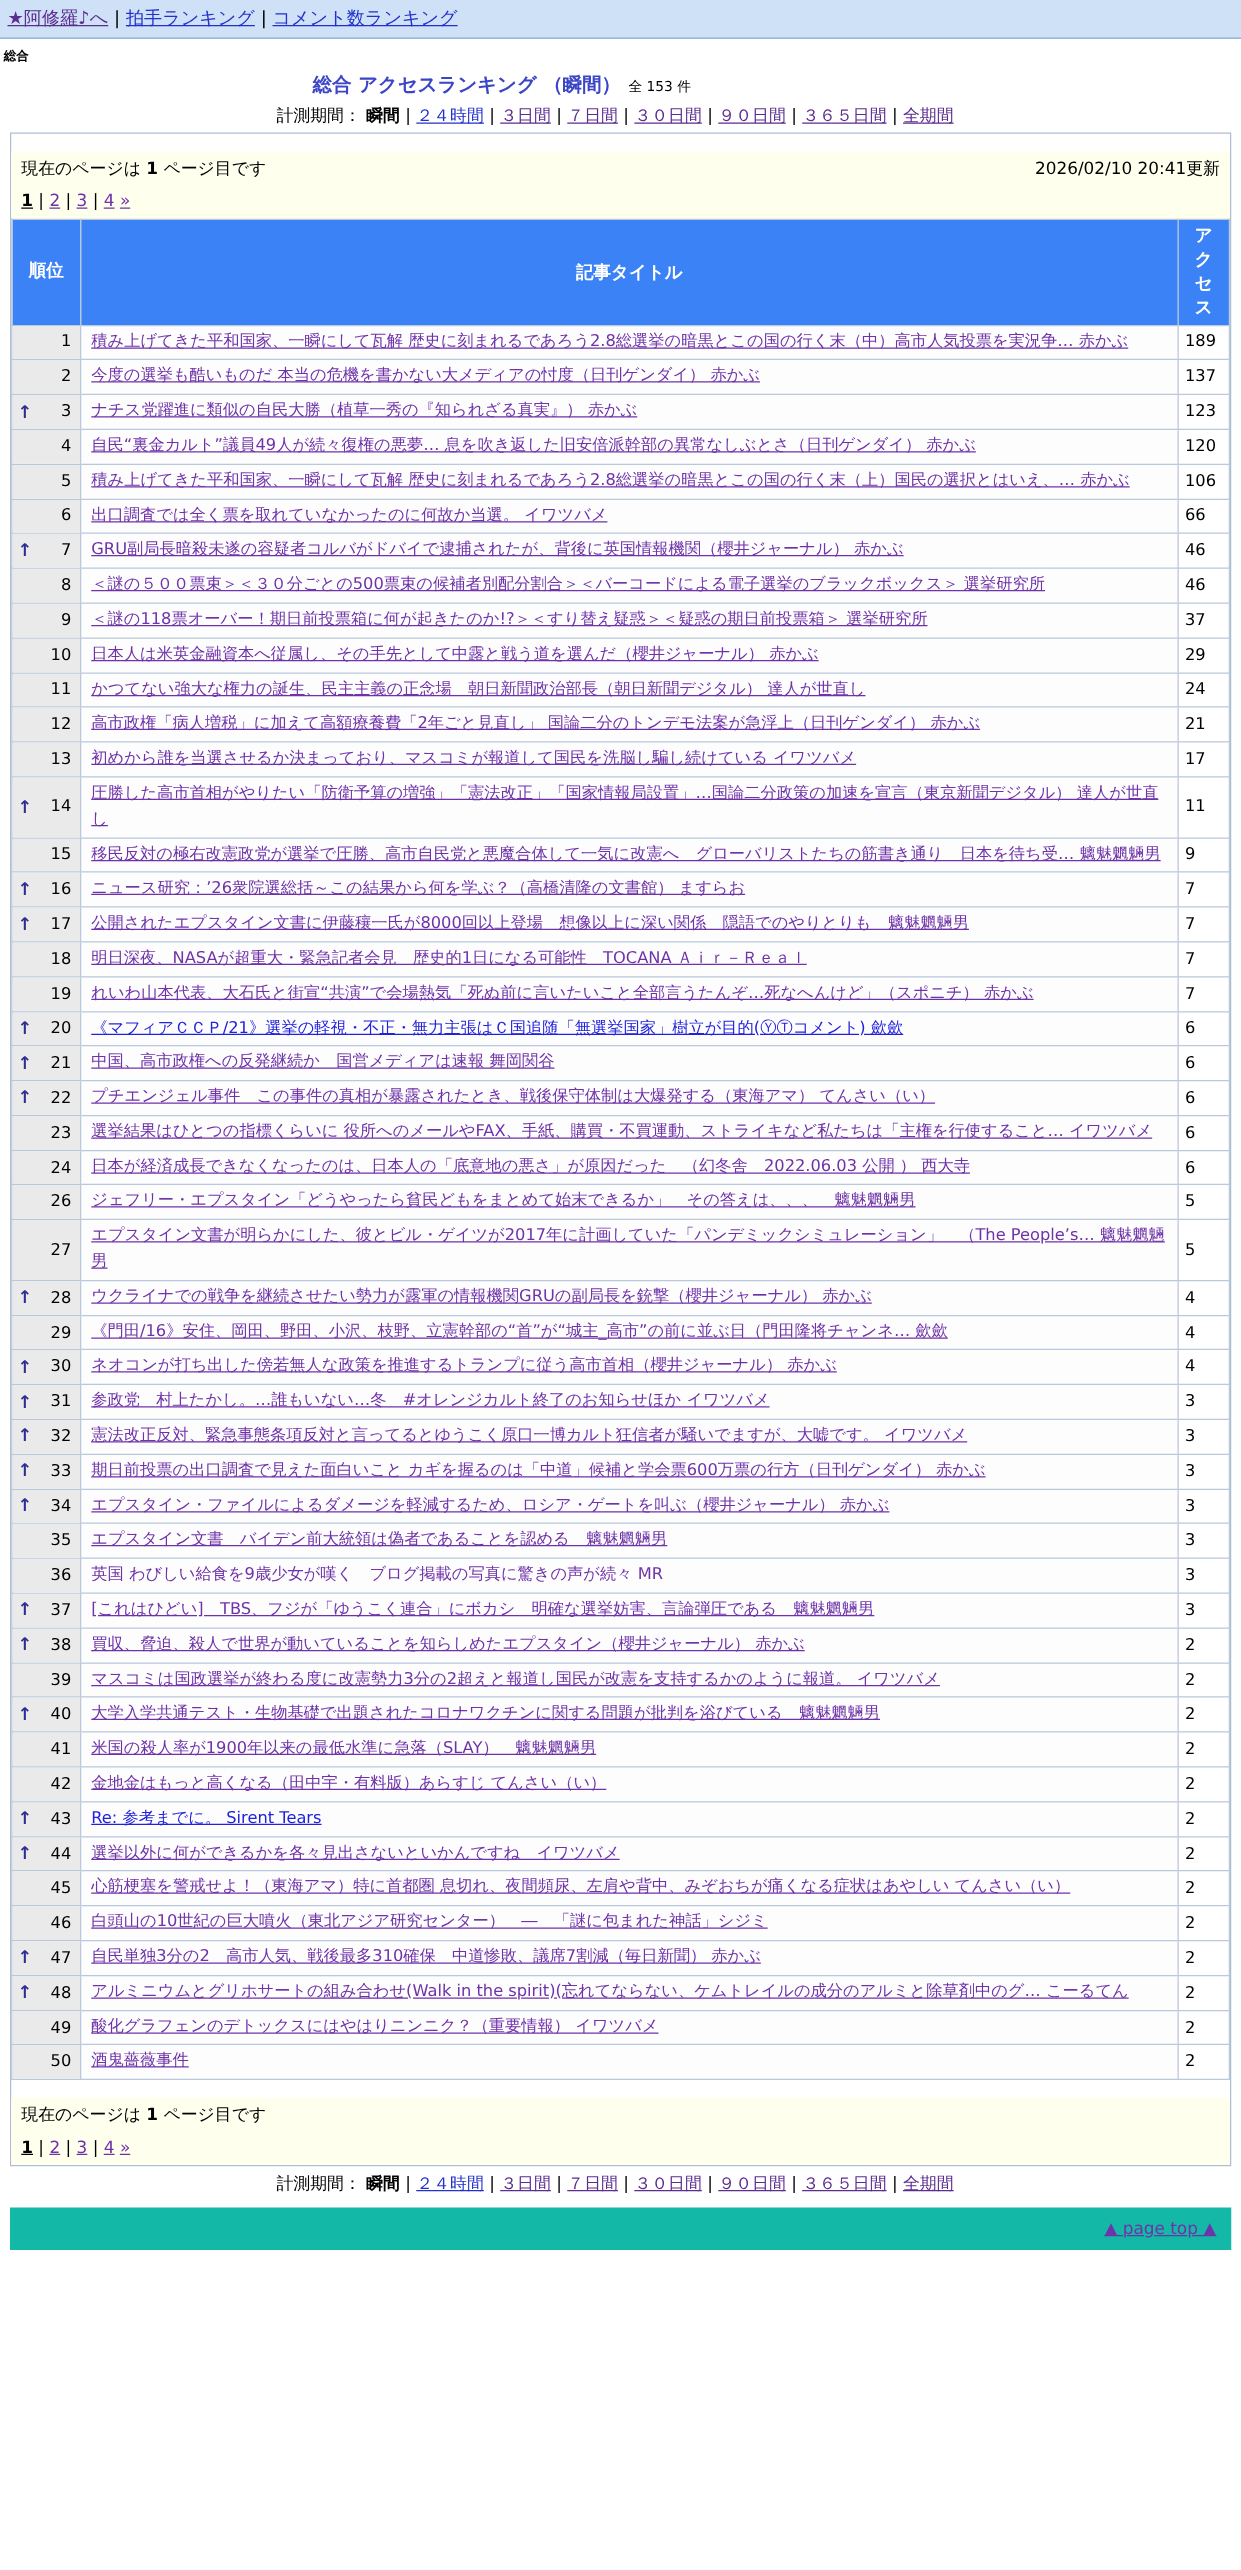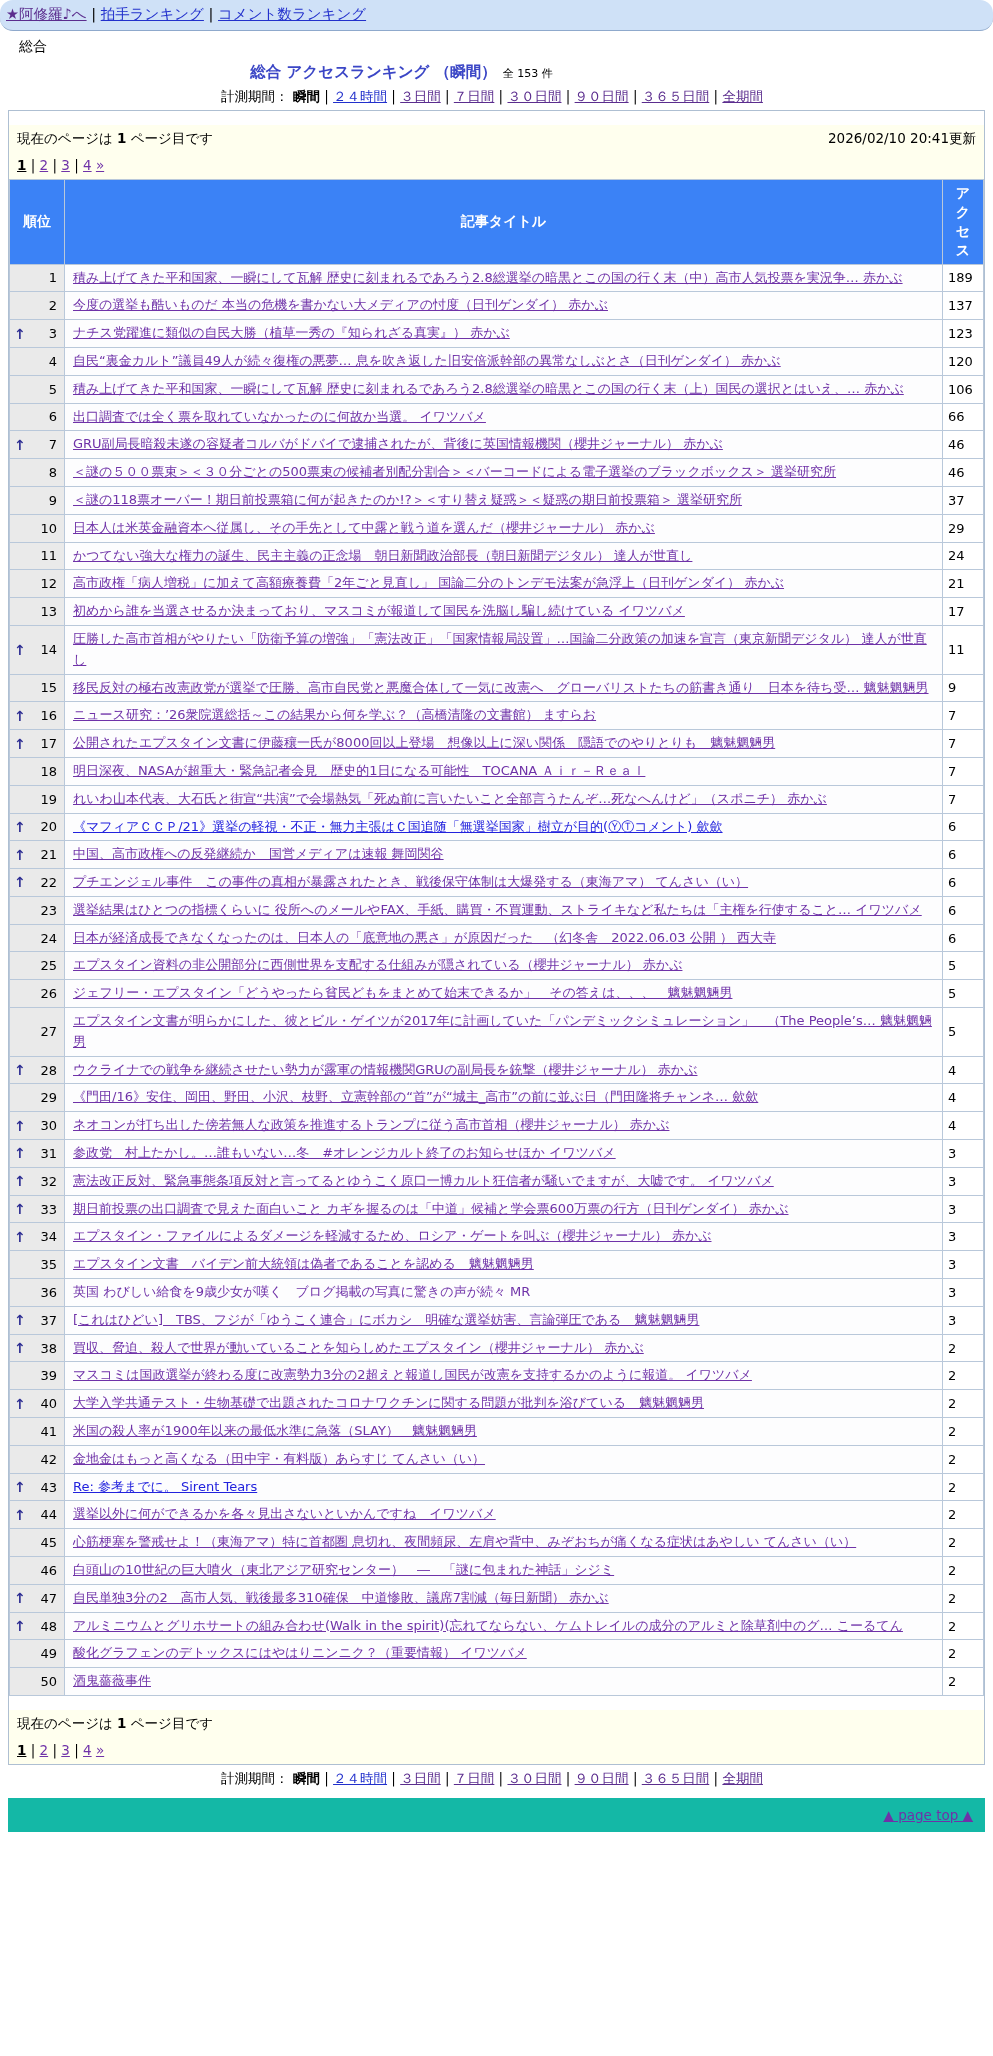--- a/index.html
+++ b/index.html
@@ -1,26 +1,26 @@
 <!DOCTYPE html>
 <html><head>
 <meta charset="utf-8">
 <style>
   html,body{margin:0;padding:0;background:#fff;color:#000;
     font-family:"DejaVu Sans","Liberation Sans",sans-serif;}
   body{min-height:2056px;width:993px;}
   a{cursor:pointer;}
   .sep{color:#000;}
   
-  .topbar{background:#cfe1f7;border-bottom:1px solid #8fa9cc;padding:5px 6px 6px;font-size:14.5px;border-radius:13px;}
+  .topbar{background:#cfe1f7;border-bottom:1px solid #8fa9cc;padding:5px 6px 6px;font-size:14.5px;}
   .topbar a{text-decoration:underline;}
   a.v{color:#5b2d8e;}
   a.u{color:#2230cc;}
   
-  .category{font-size:14px;font-weight:normal;padding:7px 19px 3px;}
+  .category{font-size:10px;font-weight:bold;padding:7px 3px 3px;}
   .title-line{text-align:center;margin:3px 190px 2px 0;}
   .title-main{font-size:15.5px;font-weight:bold;color:#3b46c6;margin-top:32px;}
   .title-count{font-size:11px;color:#000;margin-left:6px;}
   
   .period{text-align:center;font-size:13.5px;margin:5px 9px 4px 0;}
   .period .plabel{color:#000;}
   .period .pcur{font-weight:bold;}
   .period a{text-decoration:underline;}
   
   .main{margin:0 8px;border:1px solid #aebfd2;}
@@ -199,25 +199,20 @@
           <td class="rank"><span class="rank-num">23</span></td>
           <td class="titlecell"><a>選挙結果はひとつの指標くらいに 役所へのメールやFAX、手紙、購買・不買運動、ストライキなど私たちは「主権を行使すること… イワツバメ</a></td>
           <td class="count">6</td>
         </tr>
         <tr>
           <td class="rank"><span class="rank-num">24</span></td>
           <td class="titlecell"><a>日本が経済成長できなくなったのは、日本人の「底意地の悪さ」が原因だった　（幻冬舎　2022.06.03 公開 ） 西大寺</a></td>
           <td class="count">6</td>
         </tr>
         <tr>
-          <td class="rank"><span class="rank-num">25</span></td>
-          <td class="titlecell"><a>エプスタイン資料の非公開部分に西側世界を支配する仕組みが隠されている（櫻井ジャーナル） 赤かぶ</a></td>
-          <td class="count">5</td>
-        </tr>
-        <tr>
           <td class="rank"><span class="rank-num">26</span></td>
           <td class="titlecell"><a>ジェフリー・エプスタイン「どうやったら貧民どもをまとめて始末できるか」　その答えは、、、　魑魅魍魎男</a></td>
           <td class="count">5</td>
         </tr>
         <tr>
           <td class="rank"><span class="rank-num">27</span></td>
           <td class="titlecell"><a>エプスタイン文書が明らかにした、彼とビル・ゲイツが2017年に計画していた「パンデミックシミュレーション」　（The People’s… 魑魅魍魎男</a></td>
           <td class="count">5</td>
         </tr>
         <tr>

